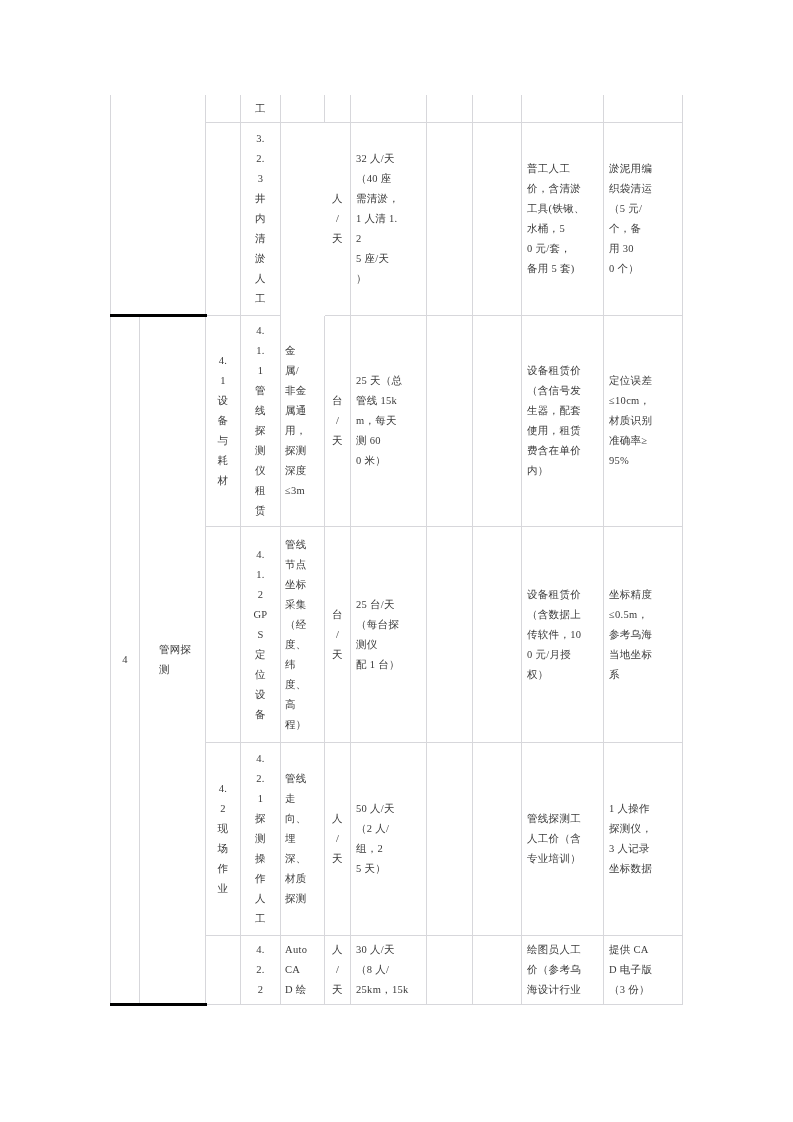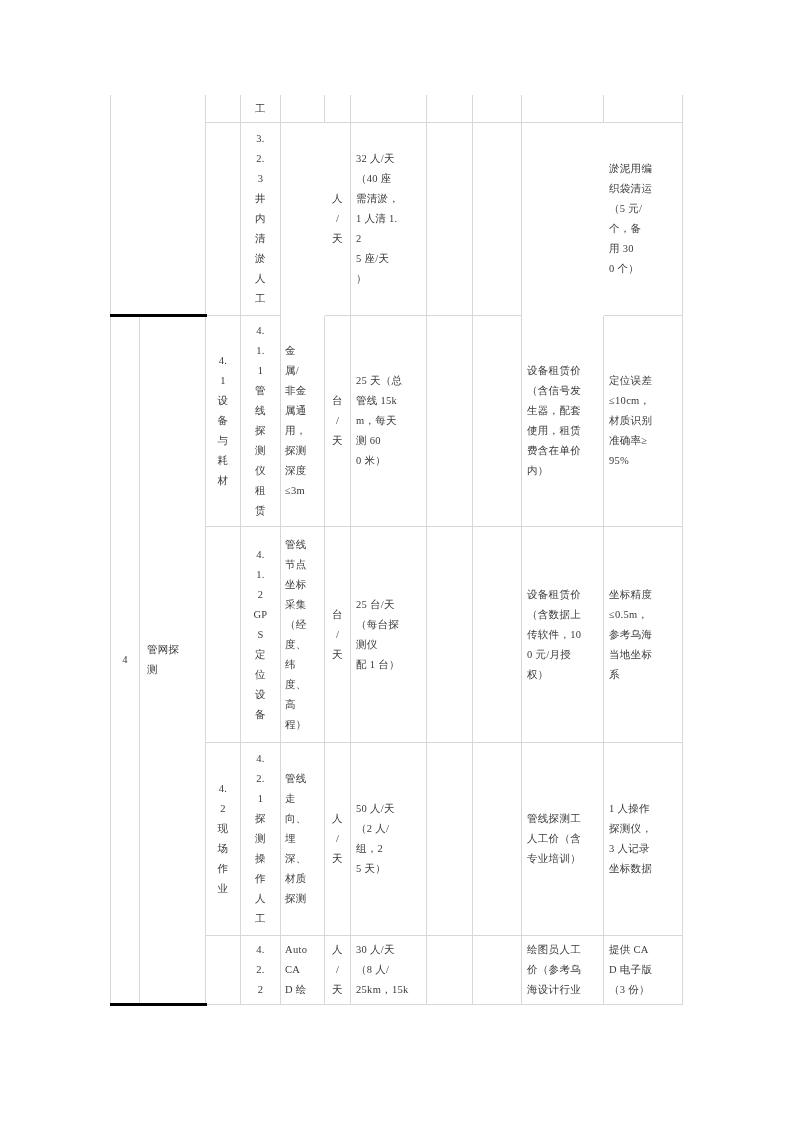--- a/index.html
+++ b/index.html
@@ -16,21 +16,21 @@
     border-left:1px solid #d7d7db;
   }
   .cell{
     border-right:1px solid #d7d7db;border-bottom:1px solid #d7d7db;
     display:flex;flex-direction:column;justify-content:center;
     line-height:20px;white-space:pre;overflow:visible;
   }
   .stack{align-items:center;text-align:center;}
   .desc{align-items:flex-start;padding-left:4px;}
   .ltxt{align-items:flex-start;padding-left:5px;padding-right:15px;}
-  .cat{align-items:flex-start;padding-left:7px;}
+  .cat{align-items:flex-start;padding-left:7px;margin-left:12px;}
   .heavy{position:absolute;left:-1px;width:97px;height:3px;background:#000;}
   .heavy-top{top:219px;}
   .heavy-bottom{top:908px;}
 </style>
 </head>
 <body>
 
 <div class="page">
   <div class="tbl">
 
@@ -60,20 +60,26 @@
 天</div>
     <div class="cell ltxt" style="grid-area:2/7">32 人/天
 （40 座
 需清淤，
 1 人清 1.
 2
 5 座/天
 ）</div>
     <div class="cell" style="grid-area:2/8"></div>
     <div class="cell" style="grid-area:2/9"></div>
+    <div class="cell ltxt" style="grid-area:2/10">普工人工
+价，含清淤
+工具(铁锹、
+水桶，5
+0 元/套，
+备用 5 套)</div>
     <div class="cell ltxt" style="grid-area:2/11">淤泥用编
 织袋清运
 （5 元/
 个，备
 用 30
 0 个）</div>
 
     <div class="cell stack" style="grid-area:3/1/7/2">4</div>
     <div class="cell cat" style="grid-area:3/2/7/3">管网探
 测</div>

